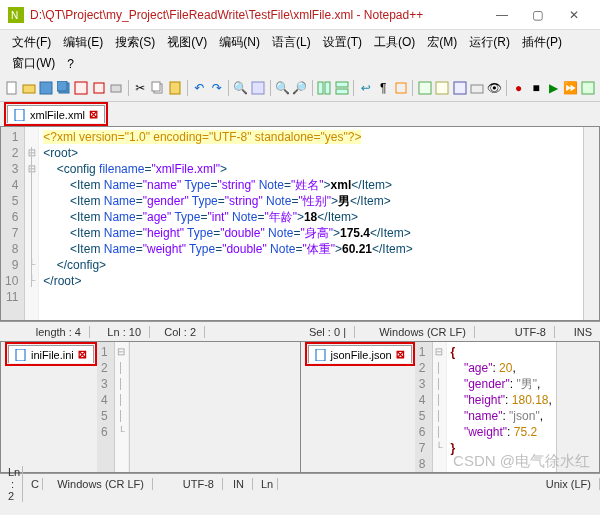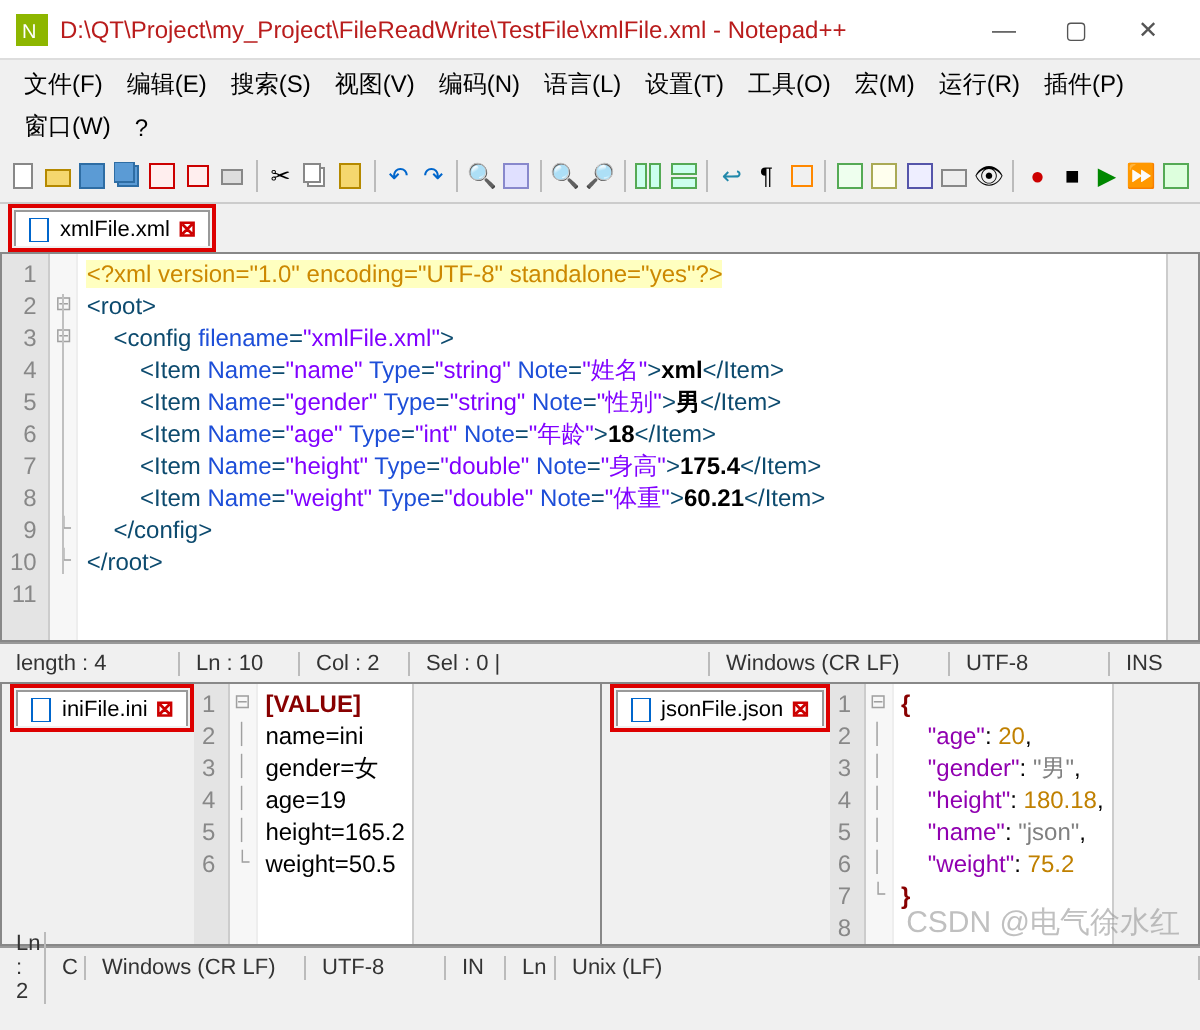--- a/index.html
+++ b/index.html
@@ -28,21 +28,21 @@
 .attr { color: #1d4ed8; }
 .val { color: #8000ff; }
 .txt { color: #000; font-weight: bold; margin-top: 35px; }
 .ini-sec { color: #800; font-weight: bold; }
 .ini-key { color: #000; }
 .json-key { color: #9000b0; }
 .json-str { color: #808080; }
 .json-num { color: #c08000; }
 .json-br { color: #800; font-weight: bold; }
 .status { height: 20px; background: #f0f0f0; border-top: 1px solid #999; display: flex; align-items: center; font-size: 11px; }
-.status .cell { border-right: 1px solid #bbb; padding: 0 8px; color: #333; }
+.status .cell { border-right: 1px solid #bbb; padding: 0 8px; color: #333; text-align: right; }
 .split { display: flex; }
 .pane { flex: 1; display: flex; flex-direction: row; border: 1px solid #888; }
 .scrollbar { width: 16px; background: #f0f0f0; border-left: 1px solid #ccc; }
 .watermark { position: absolute; right: 10px; bottom: 22px; color: rgba(150,150,150,0.6); font-size: 15px; pointer-events: none; }
 .top-editor-wrap { height: 195px; position: relative; }
 .foldline { position: absolute; left: 6px; top: 20px; width: 1px; height: 140px; background: #c0c0c0; }
 .bottom-editor-wrap { height: 130px; }
 </style>
 </head>
 <body>
@@ -269,21 +269,20 @@
           <div>6</div>
         </div>
       <div class="fold">
           <div class="fl">⊟</div>
           <div class="fl">│</div>
           <div class="fl">│</div>
           <div class="fl">│</div>
           <div class="fl">│</div>
           <div class="fl">└</div>
         </div>
-      <div class="code" id="code-ini"><div><span class="ini-sec">[VALUE]</span></div><div><span class="ini-key">name=ini</span></div><div><span class="ini-key">gender=女</span></div><div><span class="ini-key">age=19</span></div><div><span class="ini-key">height=165.2</span></div><div><span class="ini-key">weight=50.5</span></div></div>
       <div class="scrollbar"></div>
     </div>
   </div>
 
   <div class="pane">
     <div class="tab-bar">
       <div class="tab-highlight">
           <div class="tab">
         <svg class="fic" viewBox="0 0 12 12">
               <rect x="1" y="0" width="9" height="12" fill="#fff" stroke="#06c"></rect>

